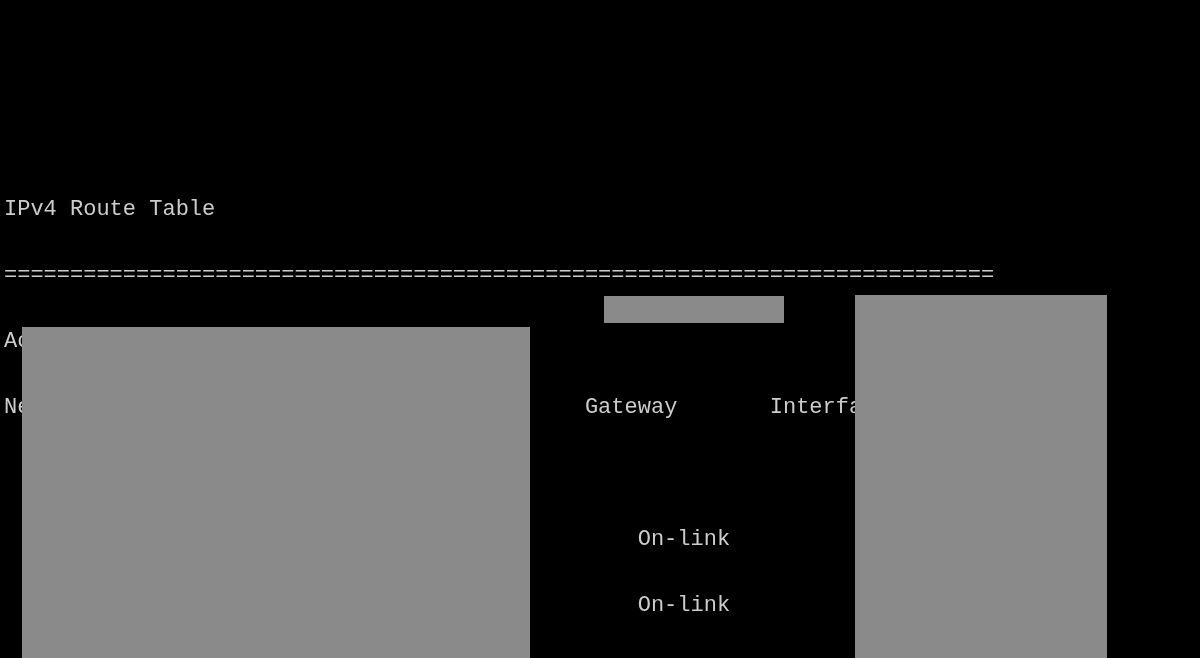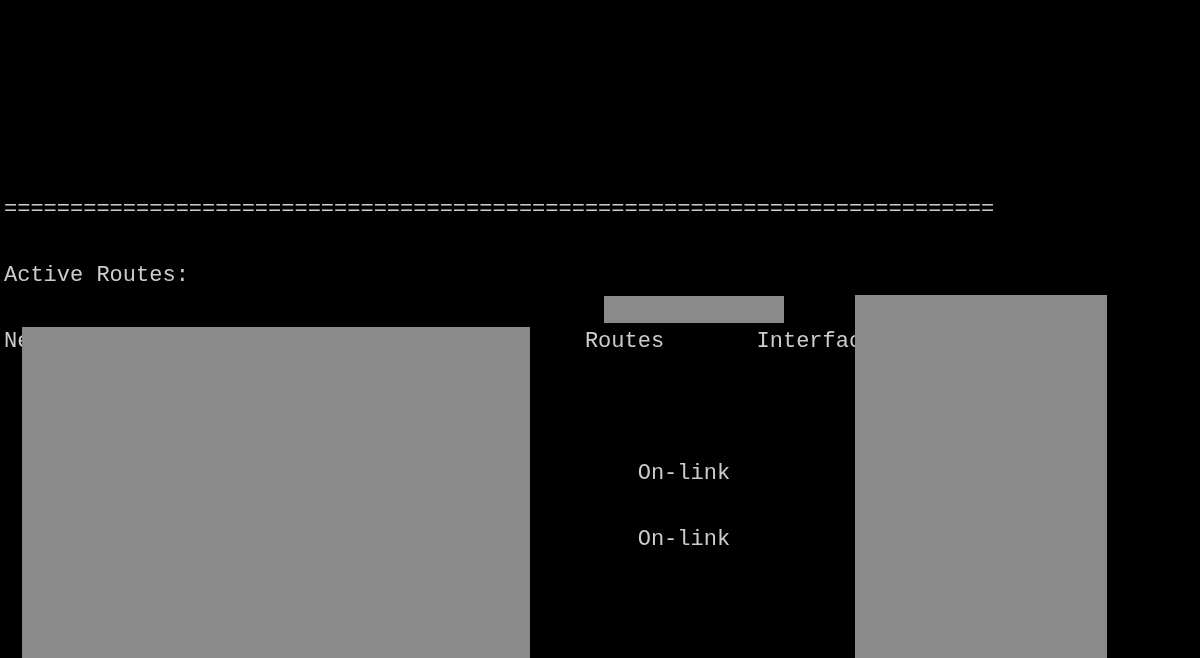--- a/index.html
+++ b/index.html
@@ -57,23 +57,24 @@
       display: block;
       height: 33px;
     }
   </style>
 </head>
 <body>
 
 
 
 <div class="terminal">
+<span class="line">IPv4 Route Table</span>
 <span class="line divider">===========================================================================</span>
 <span class="line">Active Routes:</span>
-<span class="line"><span>Network Destination</span>        <span>Netmask</span>          <span>Routes</span>       <span>Interface</span>  <span>Metric</span></span>
+<span class="line"><span>Network Destination</span>        <span>Netmask</span>          <span>Gateway</span>       <span>Interface</span>  <span>Metric</span></span>
 <span class="line">          <span>0.0.0.0</span>          <span>0.0.0.0</span></span>
 <span class="line">                                                <span>On-link</span></span>
 <span class="line">                                                <span>On-link</span></span>
 <span class="line">                                                </span>
 
 
 
 
 
 

